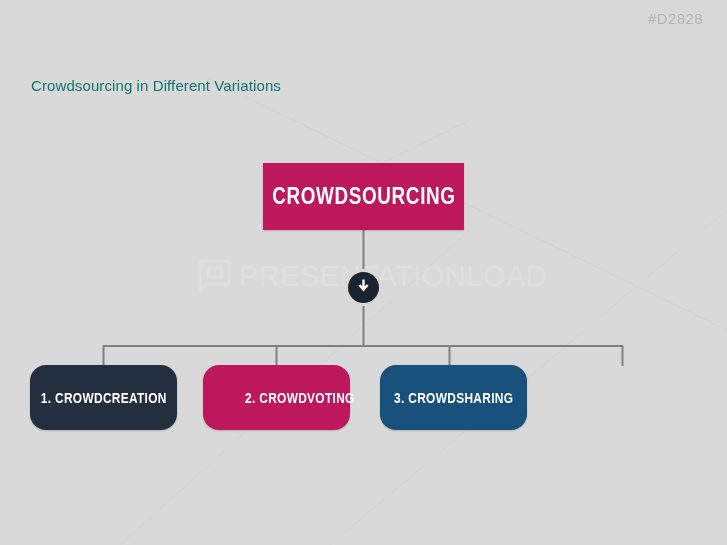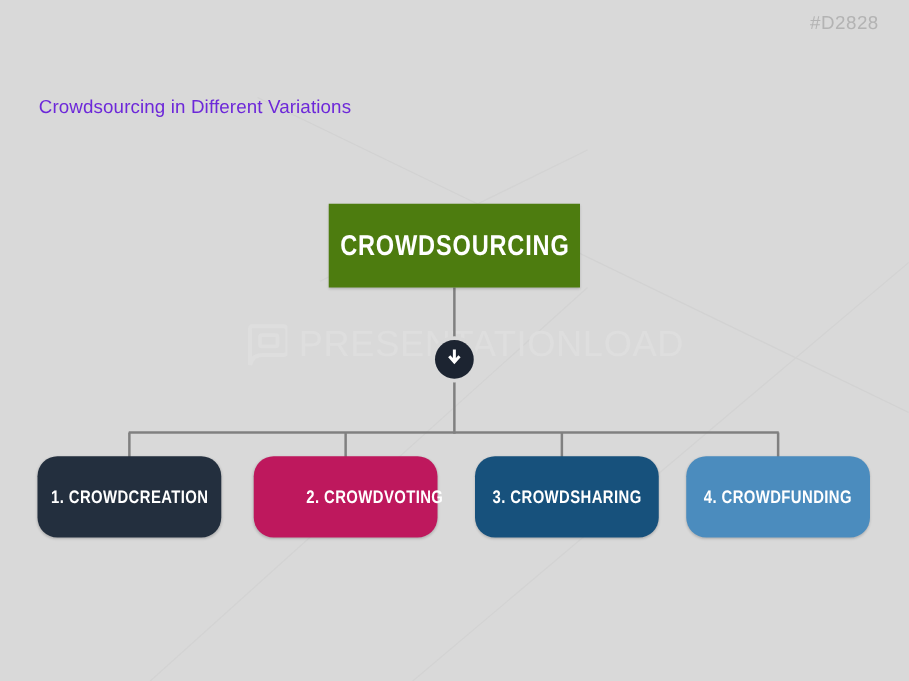--- a/index.html
+++ b/index.html
@@ -75,21 +75,21 @@
     color: #101010;
     letter-spacing: 0.4px;
     line-height: 1.1;
   }
   .subtitle {
     position: absolute;
     left: 31px;
     top: 77px;
     font-size: 15px;
     font-weight: 400;
-    color: #6d28d9;
+    color: #0f766e;
     letter-spacing: 0.1px;
   }
 
   
   .connectors {
     position: absolute;
     inset: 0;
     pointer-events: none;
   }
 
@@ -110,21 +110,21 @@
     text-align: center;
     transform: scaleX(0.82);
     white-space: nowrap;
   }
 
   .node-root {
     left: 263px;
     top: 163px;
     width: 201px;
     height: 67px;
-    background: #4d7c0f;
+    background: #be185d;
   }
   .node-root .node-label {
     font-size: 23px;
     letter-spacing: 0.8px;
   }
 
   .node-leaf {
     top: 365px;
     width: 147px;
     height: 65px;
@@ -211,17 +211,14 @@
 
   <div class="node node-leaf leaf-1">
     <span class="node-label">1. CROWDCREATION</span>
   </div>
   <div class="node node-leaf leaf-2">
     <span class="node-label">2. CROWDVOTING</span>
   </div>
   <div class="node node-leaf leaf-3">
     <span class="node-label">3. CROWDSHARING</span>
   </div>
-  <div class="node node-leaf leaf-4">
-    <span class="node-label">4. CROWDFUNDING</span>
-  </div>
 
 </div>
 
 </body></html>

